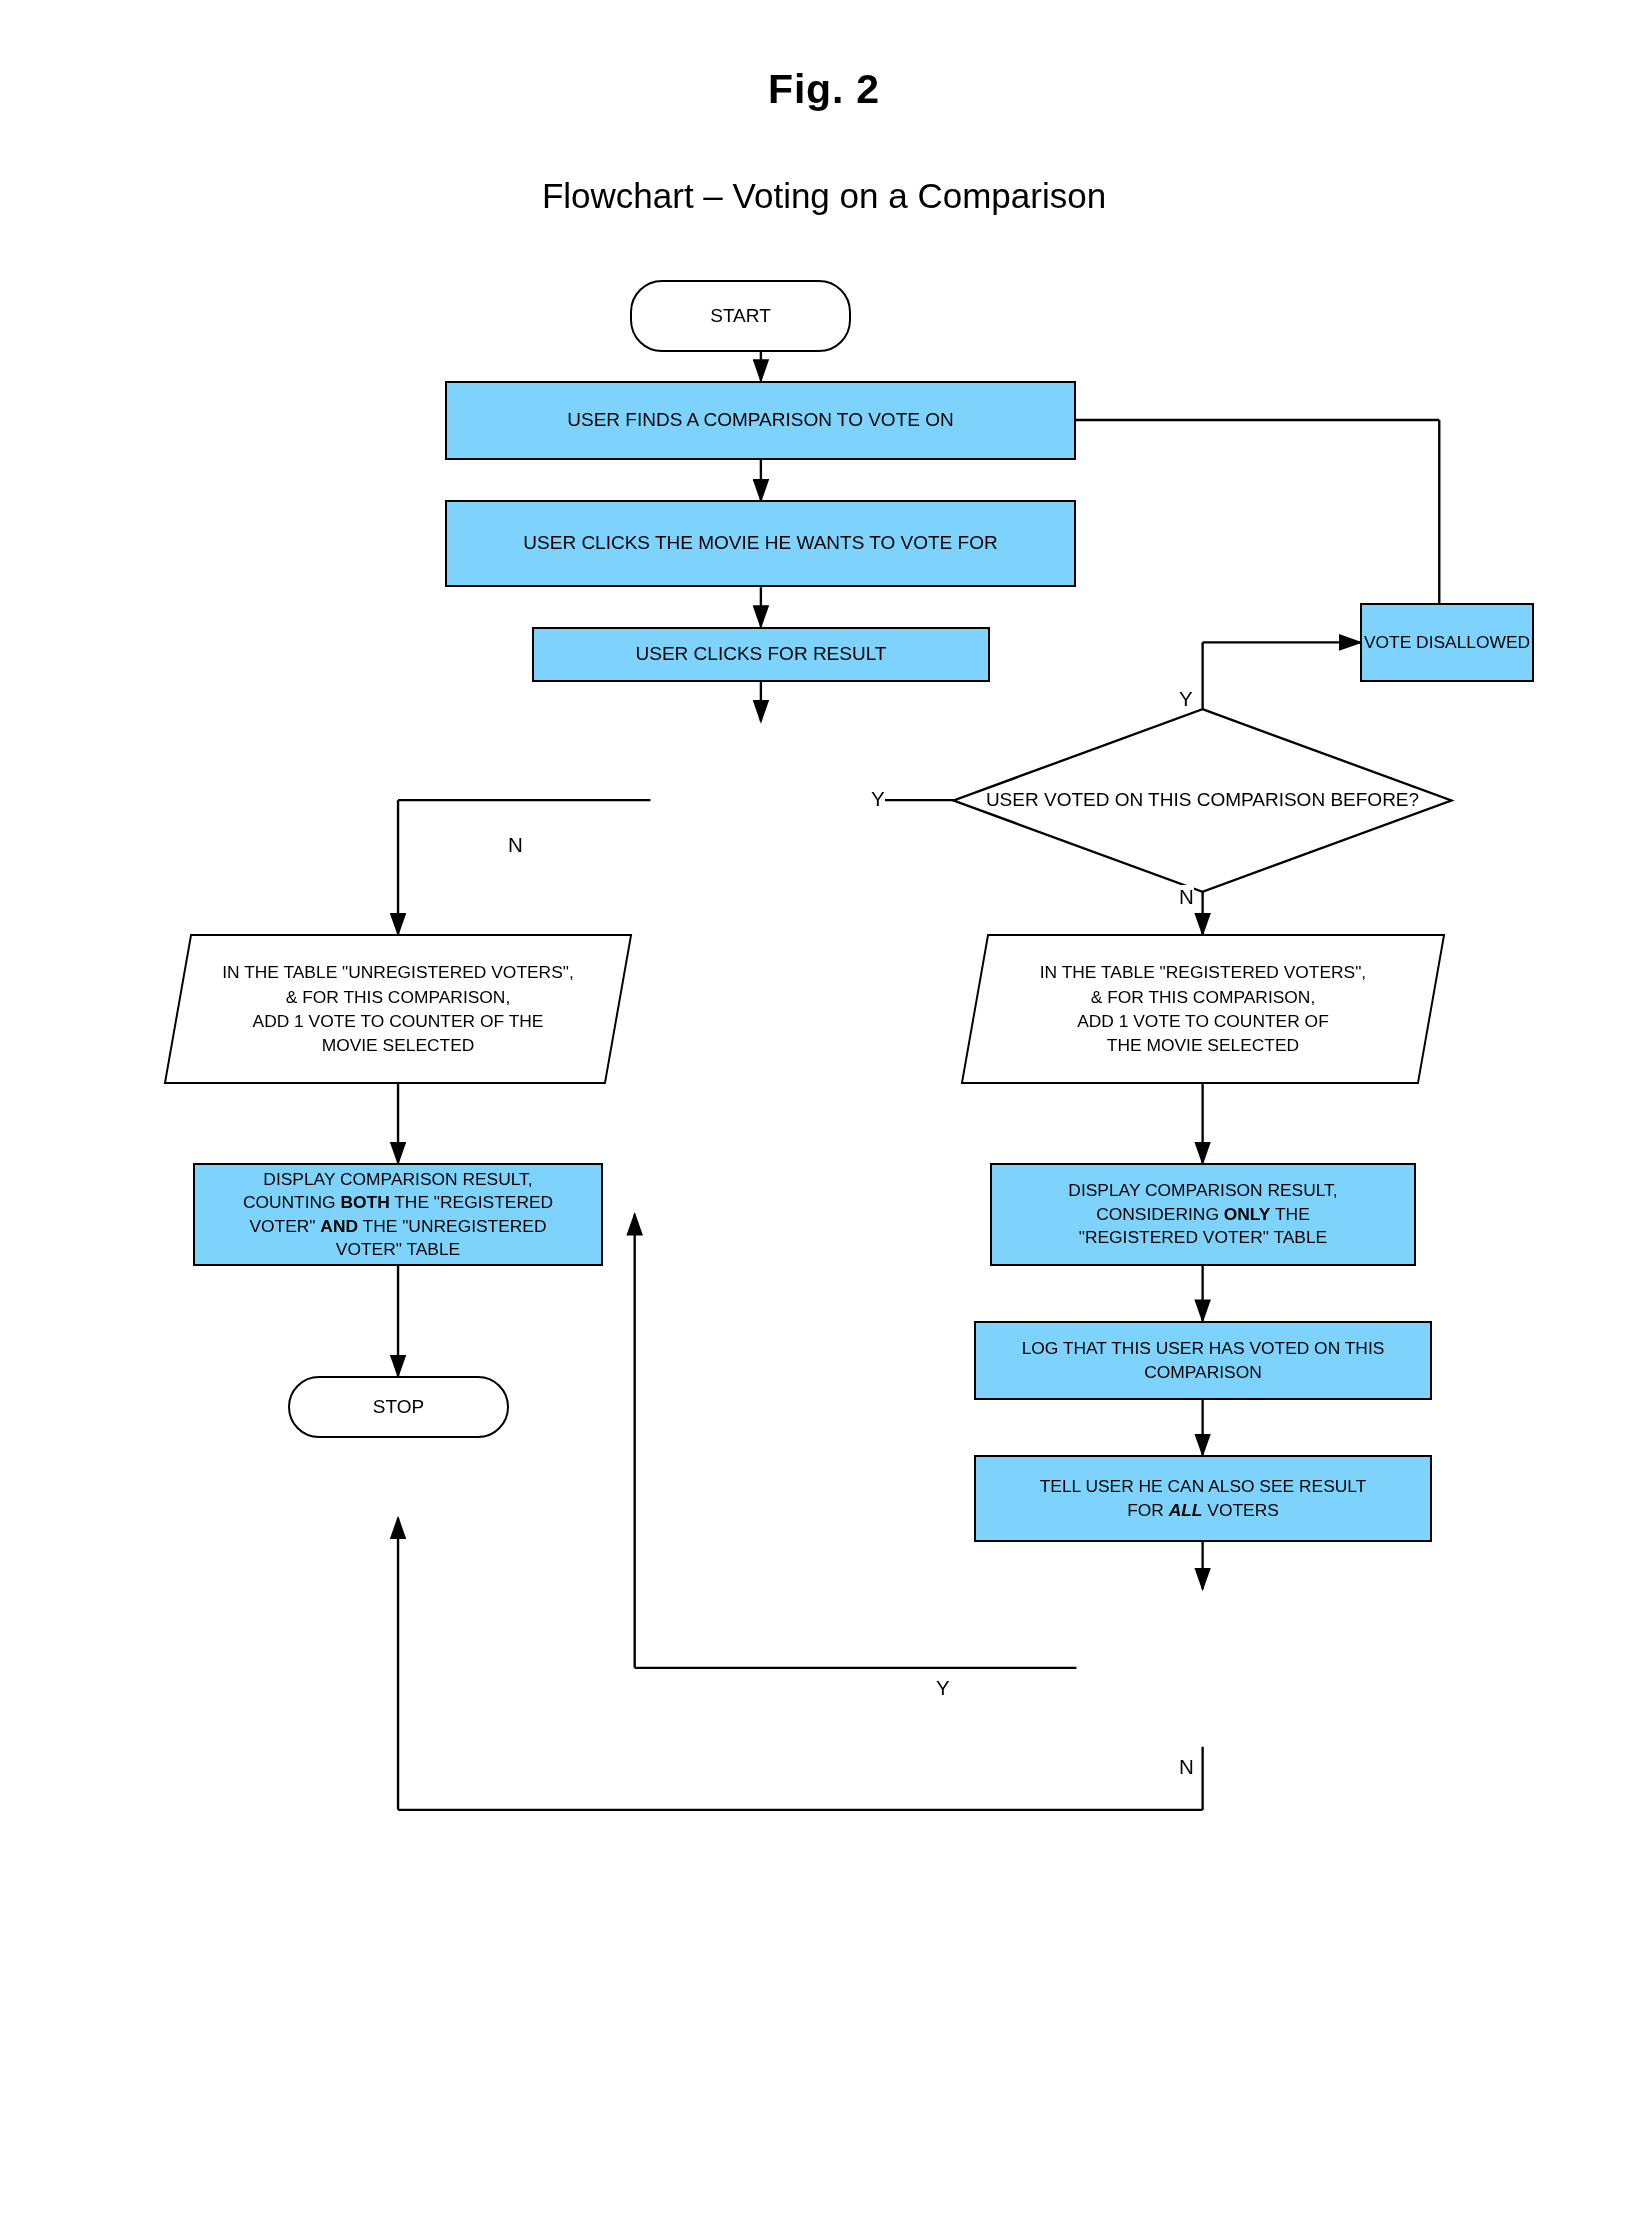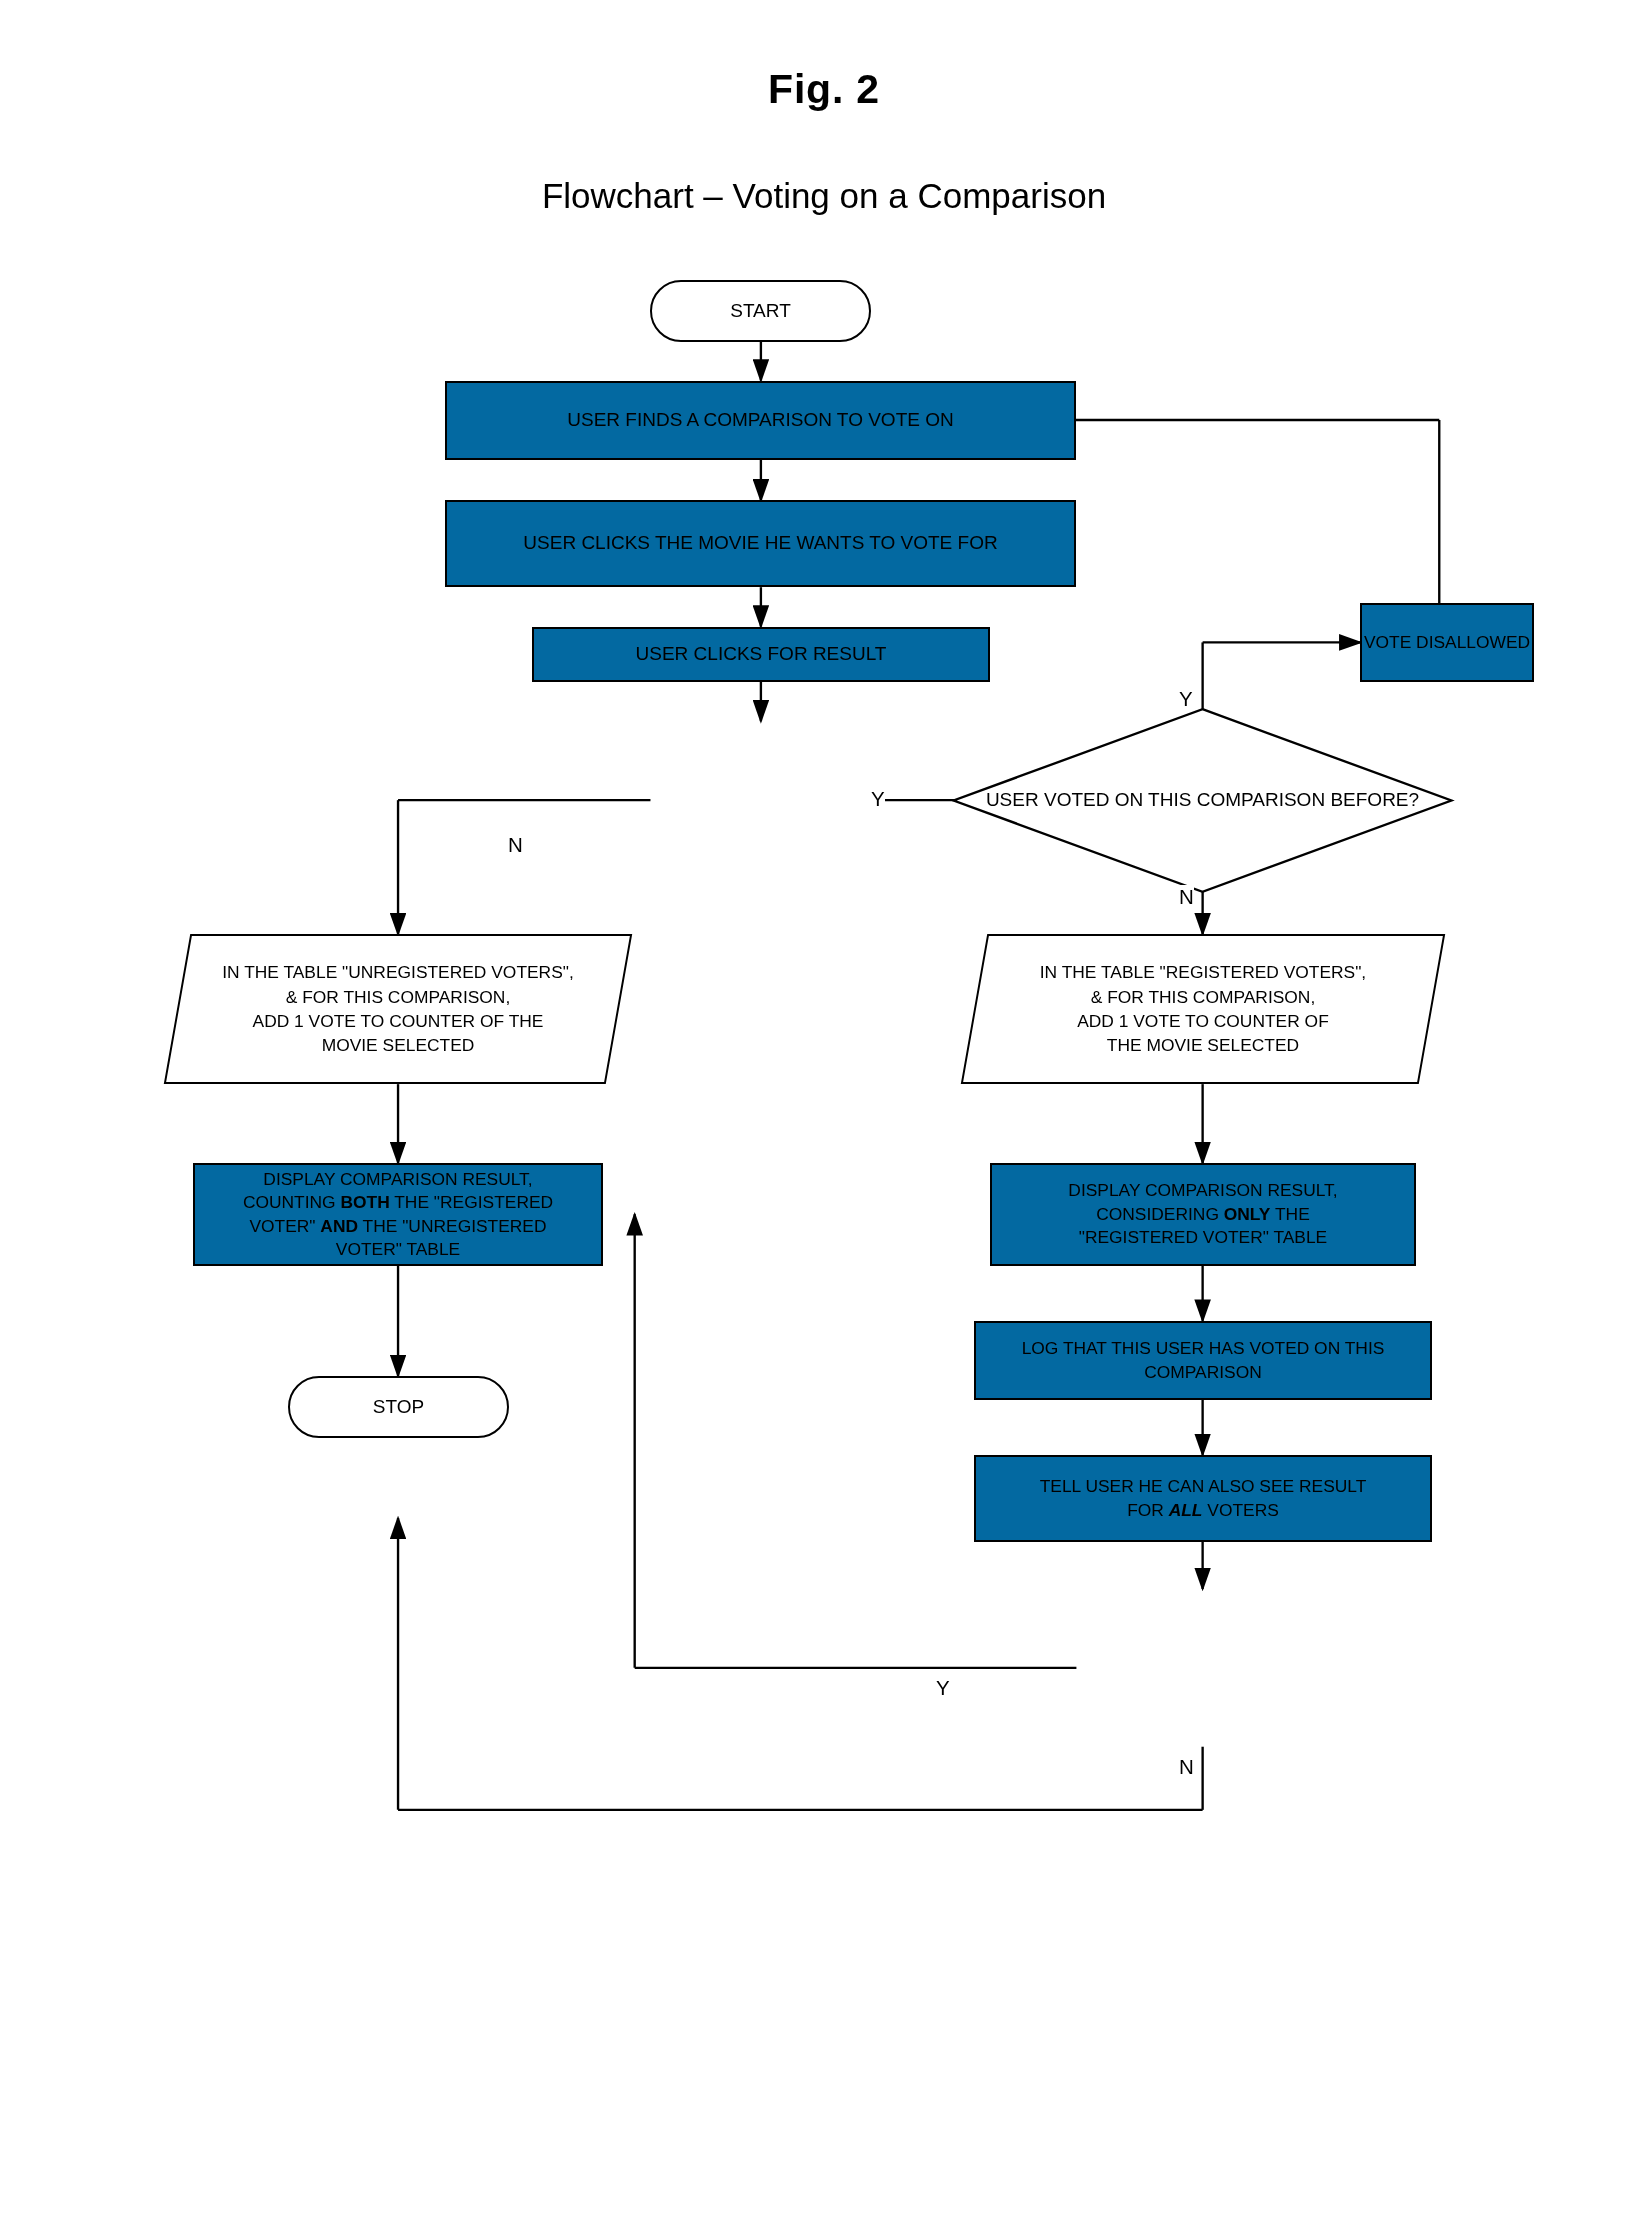--- a/index.html
+++ b/index.html
@@ -41,21 +41,21 @@
       font-weight: normal;
       line-height: 1.3;
     }
     .rounded-rect {
       border: 2.4px solid #000;
       border-radius: 32px;
       background: #fff;
     }
     .rect {
       border: 2.4px solid #000;
-      background: #0369a1;
+      background: #7dd3fc;
     }
     .parallelogram {
       border: 2.4px solid #000;
       background: #fff;
       transform: skewX(-10deg);
     }
     .parallelogram .inner {
       transform: skewX(10deg);
       display: flex;
       align-items: center;
@@ -161,21 +161,21 @@
 
     <line x1="360" y1="1290" x2="360" y2="1430" stroke="#000" stroke-width="3" marker-end="url(#arrowhead)"></line>
 
     <line x1="1380" y1="1900" x2="1380" y2="1980" stroke="#000" stroke-width="3"></line>
 
     <line x1="1380" y1="1980" x2="360" y2="1980" stroke="#000" stroke-width="3"></line>
     <line x1="360" y1="1980" x2="360" y2="1610" stroke="#000" stroke-width="3" marker-end="url(#arrowhead)"></line>
 
   </svg>
 
-  <div class="shape rounded-rect" style="left:536px; top:32px; width:221px; height:62px;">
+  <div class="shape rounded-rect" style="left:516px; top:32px; width:221px; height:72px;">
     <span>START</span>
   </div>
 
   <div class="shape rect" style="left:331px; top:133px; width:631px; height:79px;">
     <span>USER FINDS A COMPARISON TO VOTE ON</span>
   </div>
 
   <div class="shape rect" style="left:331px; top:252px; width:631px; height:87px;">
     <span>USER CLICKS THE MOVIE HE WANTS TO VOTE FOR</span>
   </div>

